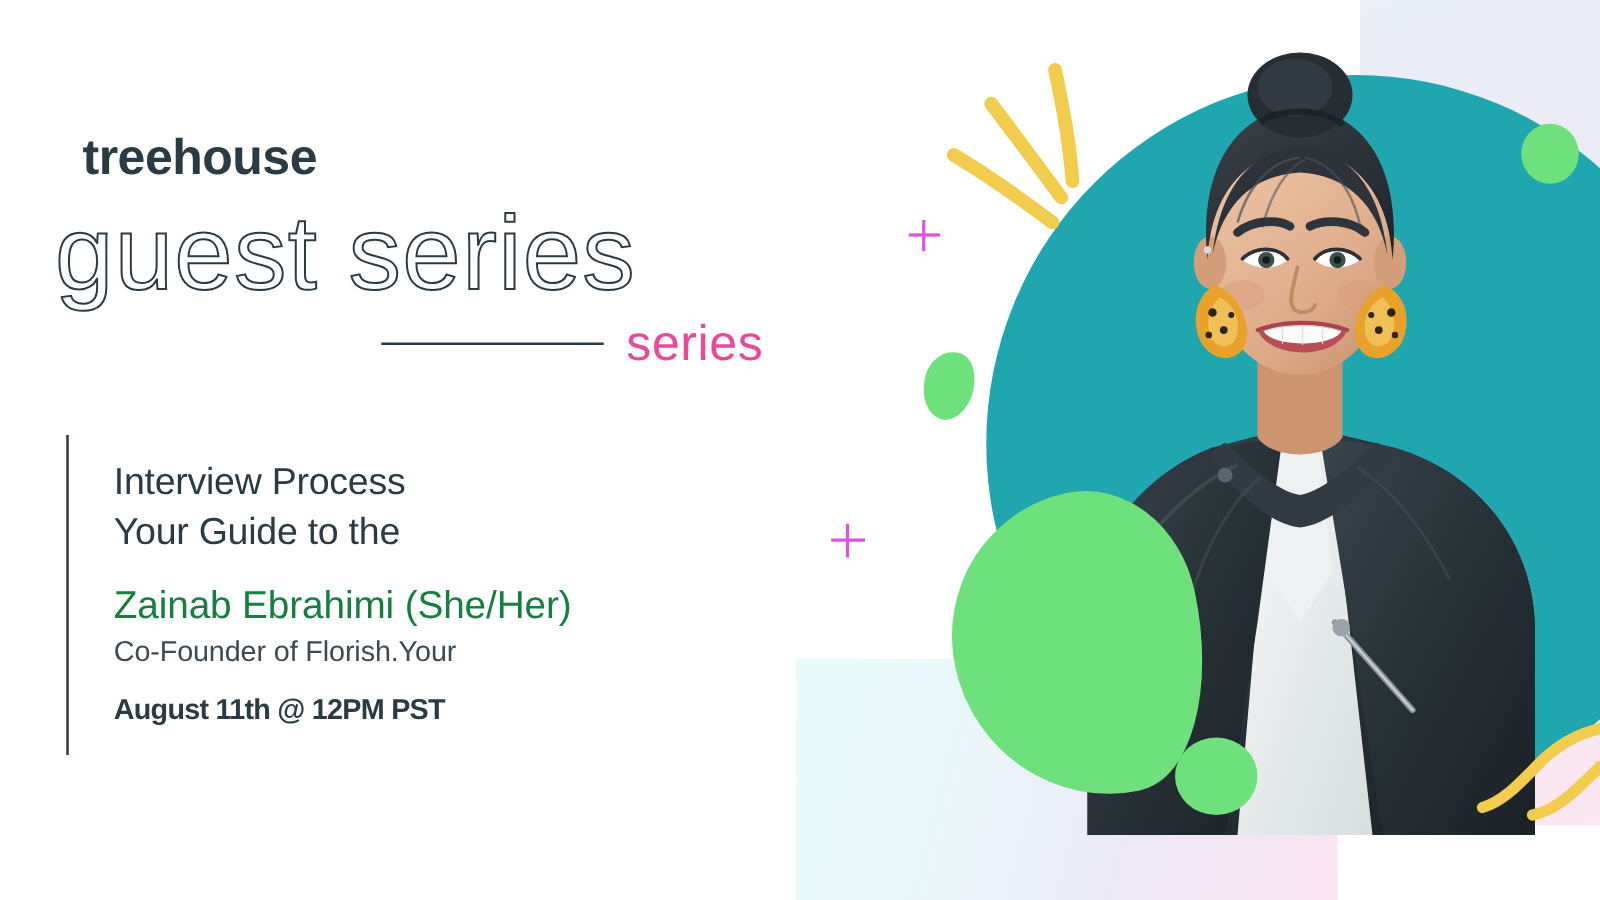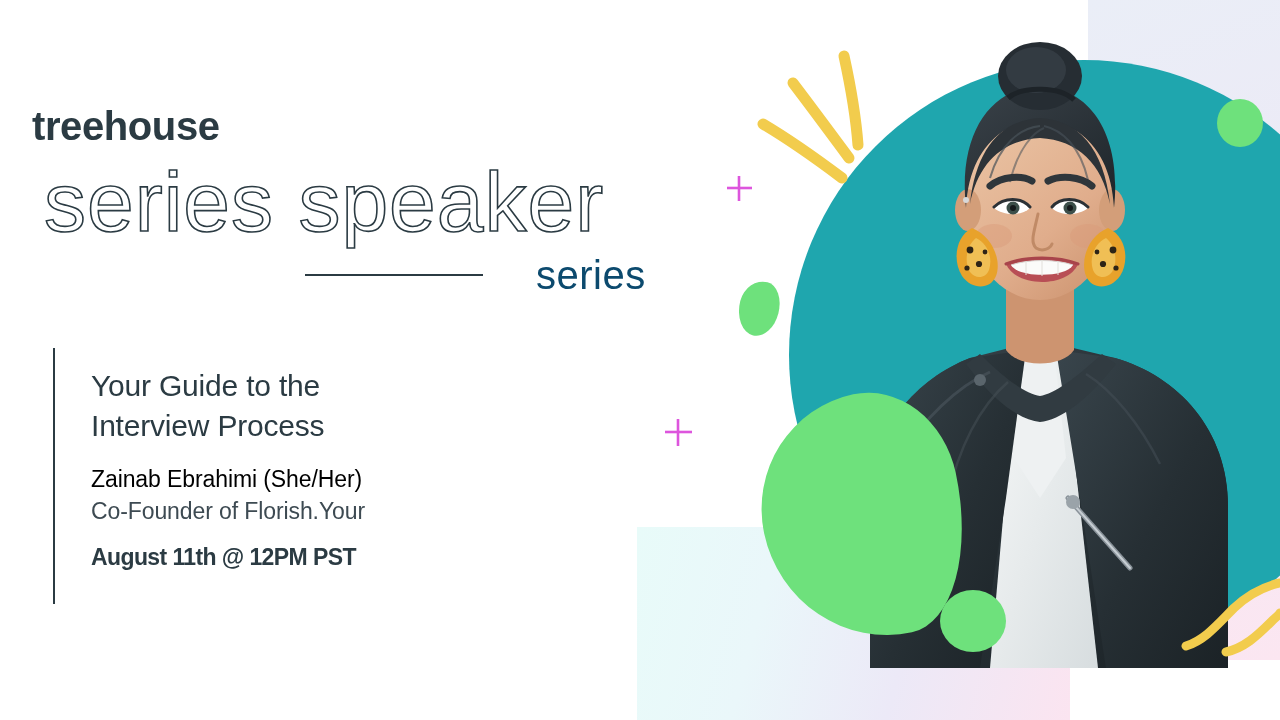--- a/index.html
+++ b/index.html
@@ -101,21 +101,21 @@
     position: absolute;
     left: 0; top: 0;
     width: 1280px;
     height: 720px;
     pointer-events: none;
   }
 
   
   .wordmark {
     position: absolute;
-    left: 32px;
+    left: 66px;
     top: 106px;
     font-size: 40px;
     font-weight: 600;
     letter-spacing: -0.4px;
     color: #2b3b43;
     line-height: 1;
   }
   .headline-outline {
     position: absolute;
     left: 44px;
@@ -139,23 +139,22 @@
   }
   .series-rule {
     flex: 0 0 178px;
     height: 1.5px;
     background: #2b3b43;
   }
   .series-word {
     font-size: 40px;
     font-weight: 400;
     letter-spacing: 0.5px;
-    color: #0c4a6e;
+    color: #ec4899;
     line-height: 1;
-    margin-left: 35px;
   }
 
   .vrule {
     position: absolute;
     left: 53px;
     top: 348px;
     width: 1.6px;
     height: 256px;
     background: #2b3b43;
   }
@@ -168,24 +167,24 @@
   }
   .talk-title {
     font-size: 30px;
     font-weight: 500;
     line-height: 1.32;
     color: #2b3b43;
     margin: 0;
     letter-spacing: -0.2px;
   }
   .speaker-name {
-    font-size: 23px;
+    font-size: 31px;
     font-weight: 400;
     line-height: 1.32;
-    color: #000000;
+    color: #15803d;
     margin: 19px 0 0 0;
     letter-spacing: -0.1px;
   }
   .speaker-role {
     font-size: 23px;
     font-weight: 400;
     line-height: 1.32;
     color: #3d4a52;
     margin: 1px 0 0 0;
     letter-spacing: -0.1px;
@@ -337,32 +336,32 @@
       <path d="M 665 432 L 692 432"></path>
     </g>
     <g stroke="#f2cc4d" stroke-width="9" stroke-linecap="round" fill="none">
       <path d="M 1186 646 C 1205 640 1218 624 1234 608 C 1250 593 1266 586 1280 583"></path>
       <path d="M 1226 652 C 1244 648 1257 636 1271 622 C 1276 617 1280 614 1280 613"></path>
     </g>
   </svg>
 
   <div class="wordmark">treehouse</div>
 
-  <div class="headline-outline">series speaker</div>
+  <div class="headline-outline">guest series</div>
 
   <div class="series-row">
     <div class="series-rule"></div>
     <div class="series-word">series</div>
   </div>
 
   <div class="vrule"></div>
 
   <div class="info-block">
     <div class="talk-title">
+      <div>Interview Process</div>
       <div>Your Guide to the</div>
-      <div>Interview Process</div>
     </div>
     <p class="speaker-name">Zainab Ebrahimi (She/Her)</p>
     <p class="speaker-role">Co-Founder of Florish.Your</p>
     <p class="datetime">August 11th @ 12PM PST</p>
   </div>
 
 </div>
 
 </body></html>

